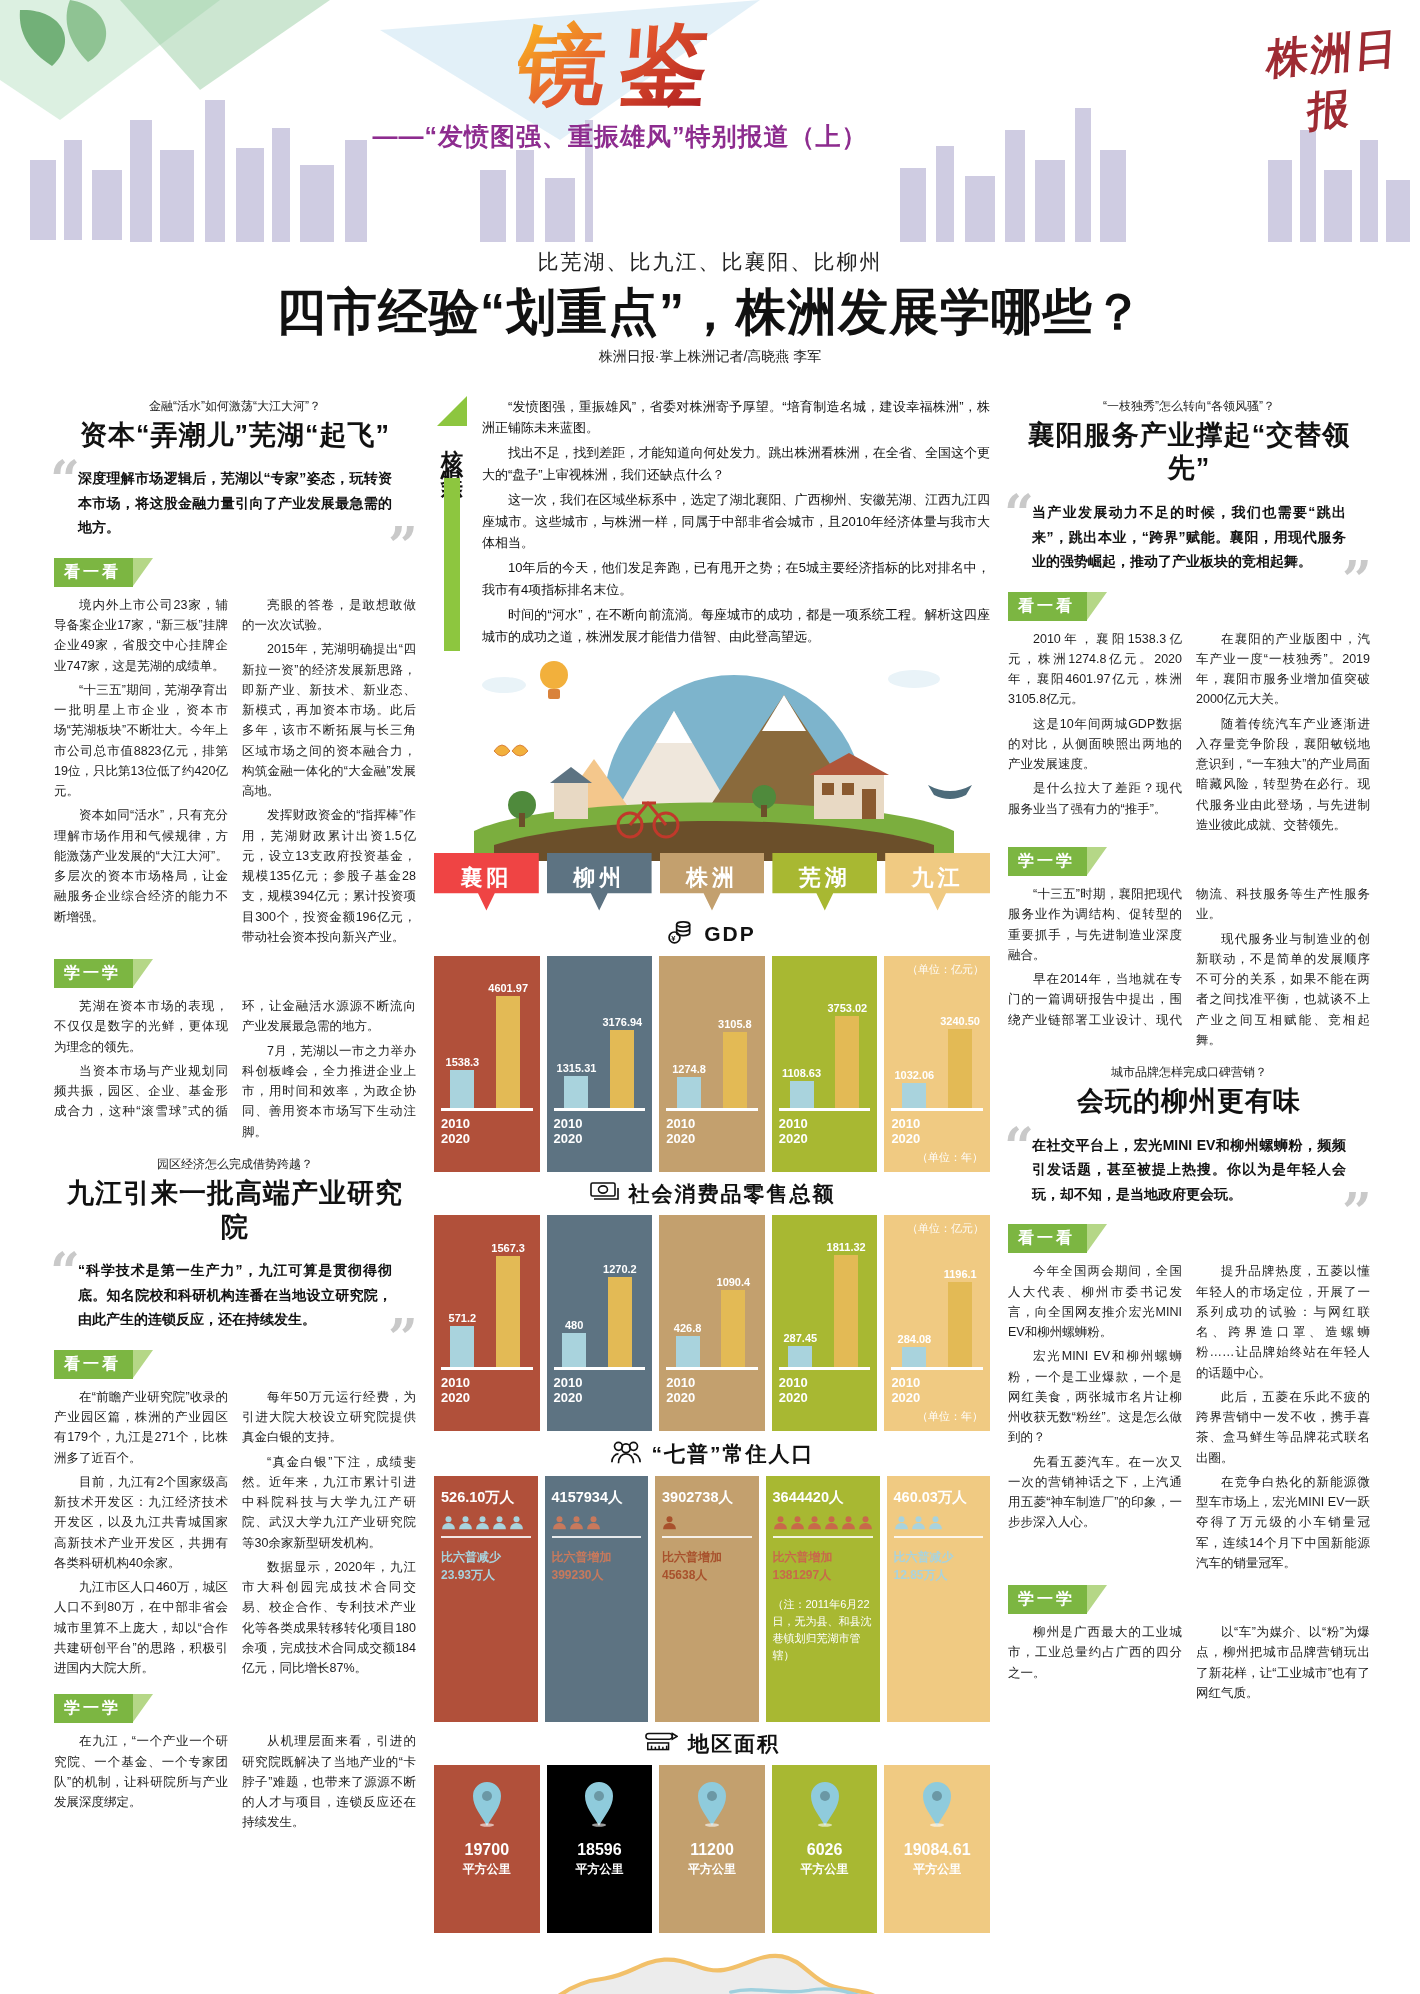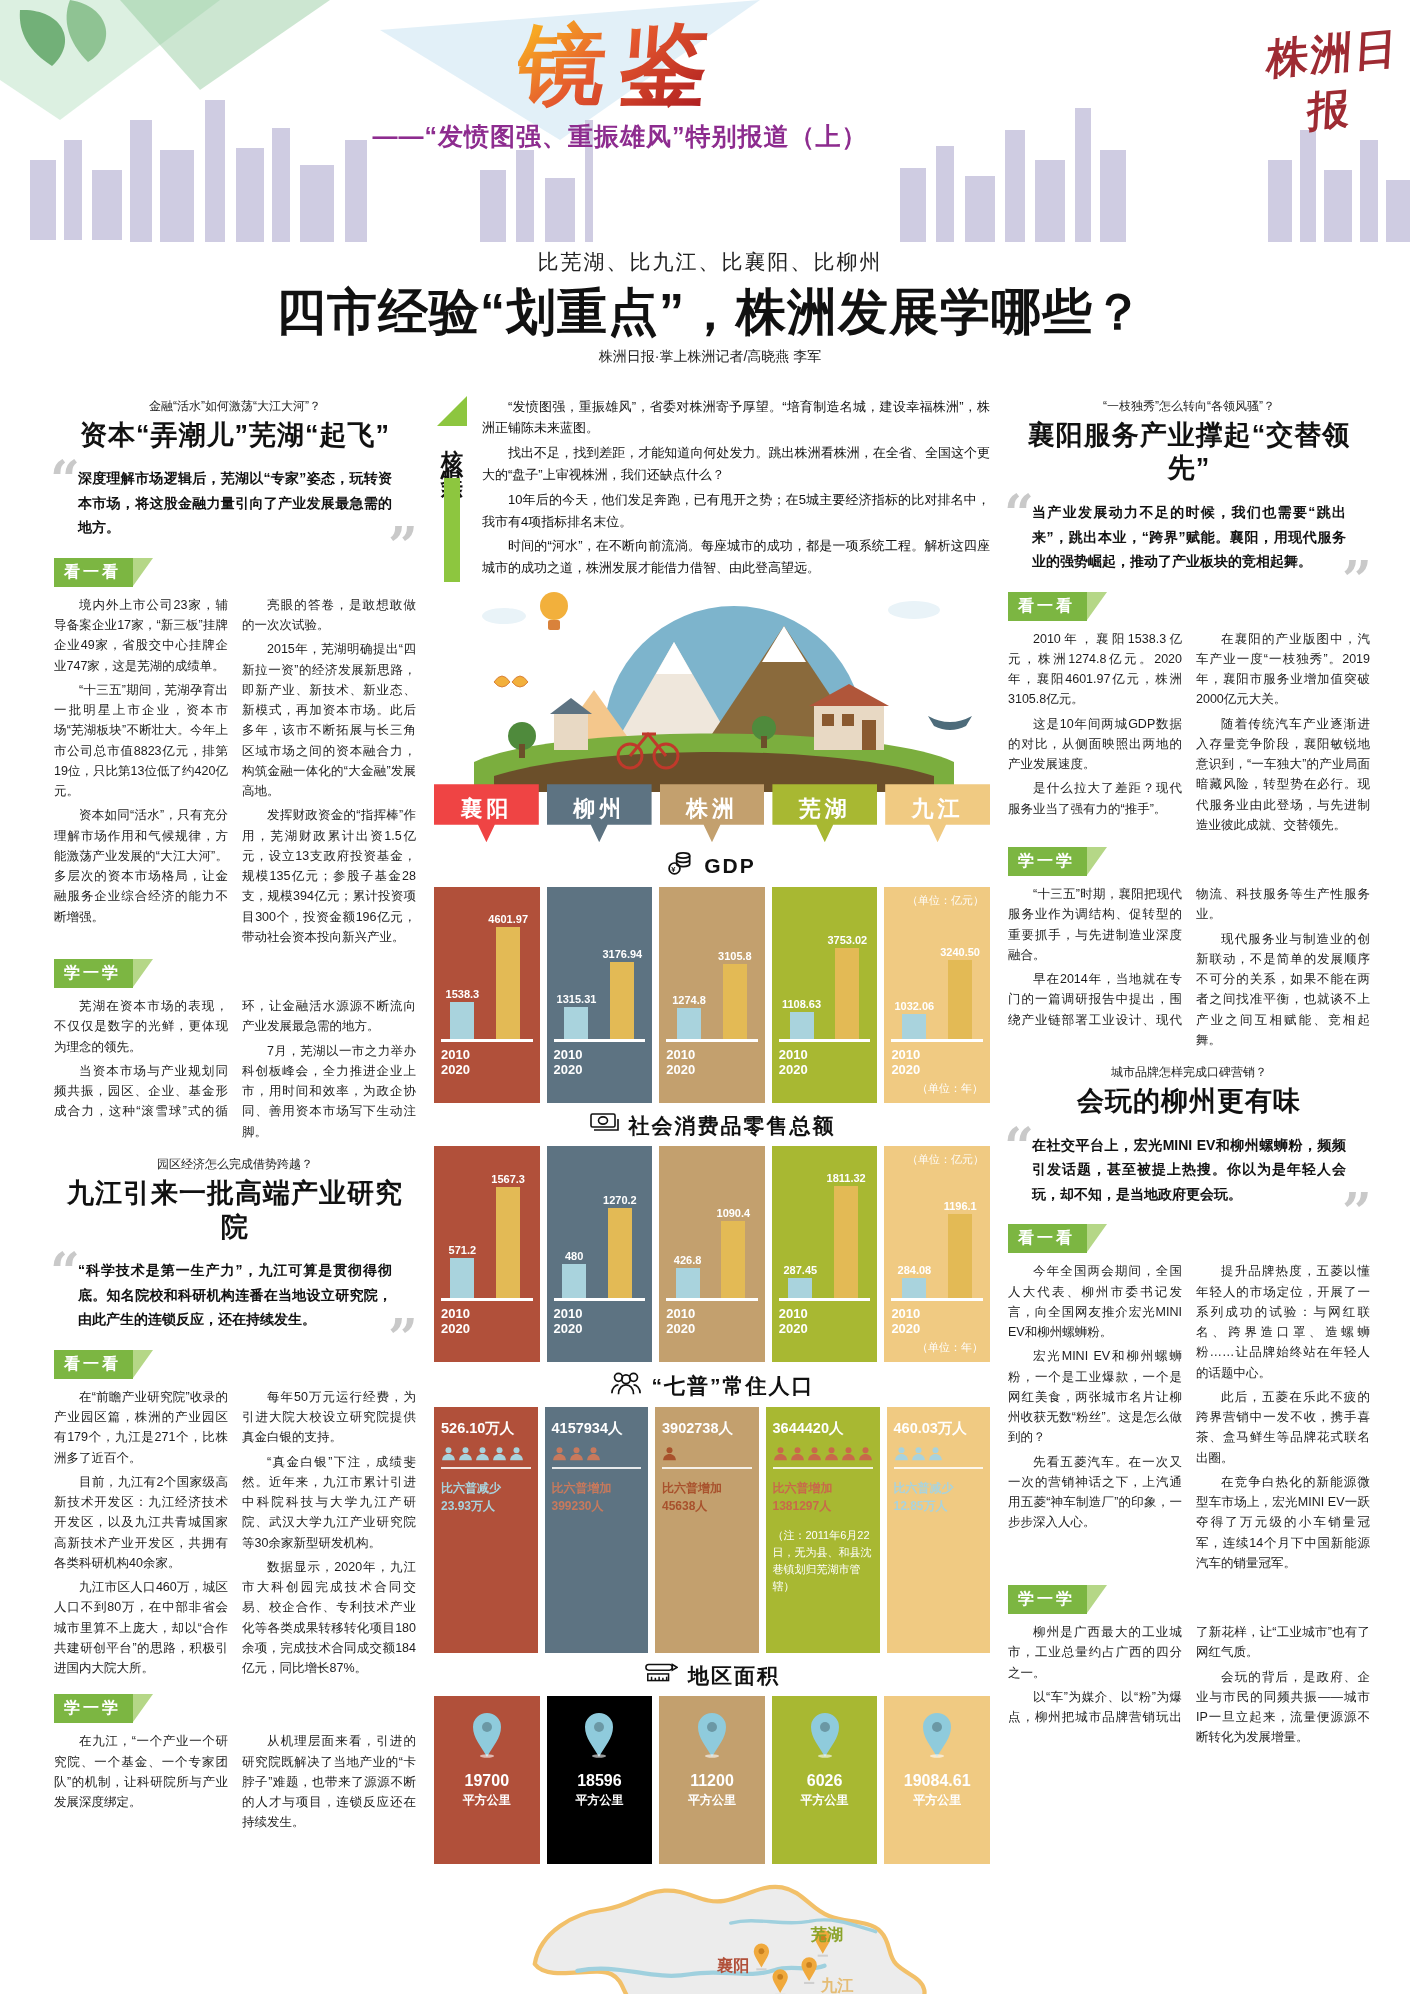--- a/index.html
+++ b/index.html
@@ -177,20 +177,21 @@
     <div>
       <div class="core">
         <div class="core-label">
           <div class="core-tri"></div>
           <div class="core-chars">核心提示</div>
           <div class="core-bar"></div>
         </div>
         <div class="core-text" id="core-paras">
             <p>“发愤图强，重振雄风”，省委对株洲寄予厚望。“培育制造名城，建设幸福株洲”，株洲正铺陈未来蓝图。</p>
             <p>找出不足，找到差距，才能知道向何处发力。跳出株洲看株洲，在全省、全国这个更大的“盘子”上审视株洲，我们还缺点什么？</p>
+            <p>这一次，我们在区域坐标系中，选定了湖北襄阳、广西柳州、安徽芜湖、江西九江四座城市。这些城市，与株洲一样，同属于中部非省会城市，且2010年经济体量与我市大体相当。</p>
             <p>10年后的今天，他们发足奔跑，已有甩开之势；在5城主要经济指标的比对排名中，我市有4项指标排名末位。</p>
             <p>时间的“河水”，在不断向前流淌。每座城市的成功，都是一项系统工程。解析这四座城市的成功之道，株洲发展才能借力借智、由此登高望远。</p>
           </div>
       </div>
 
       <svg class="illus" viewBox="0 0 556 206">
         <circle cx="300" cy="150" r="130" fill="#7db4cc"></circle>
         <circle cx="120" cy="20" r="14" fill="#f2b03c"></circle>
           <rect x="114" y="34" width="12" height="10" fill="#d9823b" rx="2"></rect>
         <ellipse cx="70" cy="30" rx="22" ry="8" fill="#e9f3f8"></ellipse>
@@ -689,19 +690,18 @@
         <div class="article-body"><div class="badge">看一看</div><div class="cols2">
               <p>今年全国两会期间，全国人大代表、柳州市委书记发言，向全国网友推介宏光MINI EV和柳州螺蛳粉。</p>
               <p>宏光MINI EV和柳州螺蛳粉，一个是工业爆款，一个是网红美食，两张城市名片让柳州收获无数“粉丝”。这是怎么做到的？</p>
               <p>先看五菱汽车。在一次又一次的营销神话之下，上汽通用五菱“神车制造厂”的印象，一步步深入人心。</p>
               <p>提升品牌热度，五菱以懂年轻人的市场定位，开展了一系列成功的试验：与网红联名、跨界造口罩、造螺蛳粉……让品牌始终站在年轻人的话题中心。</p>
               <p>此后，五菱在乐此不疲的跨界营销中一发不收，携手喜茶、盒马鲜生等品牌花式联名出圈。</p>
               <p>在竞争白热化的新能源微型车市场上，宏光MINI EV一跃夺得了万元级的小车销量冠军，连续14个月下中国新能源汽车的销量冠军。</p>
             </div><div class="badge">学一学</div><div class="cols2">
               <p>柳州是广西最大的工业城市，工业总量约占广西的四分之一。</p>
               <p>以“车”为媒介、以“粉”为爆点，柳州把城市品牌营销玩出了新花样，让“工业城市”也有了网红气质。</p>
-              <p>会玩的背后，是政府、企业与市民的同频共振——城市IP一旦立起来，流量便源源不断转化为发展增量。</p>
             </div></div>
       </article>
     </div>
   </div>
 
 </div>
 
 </body></html>

